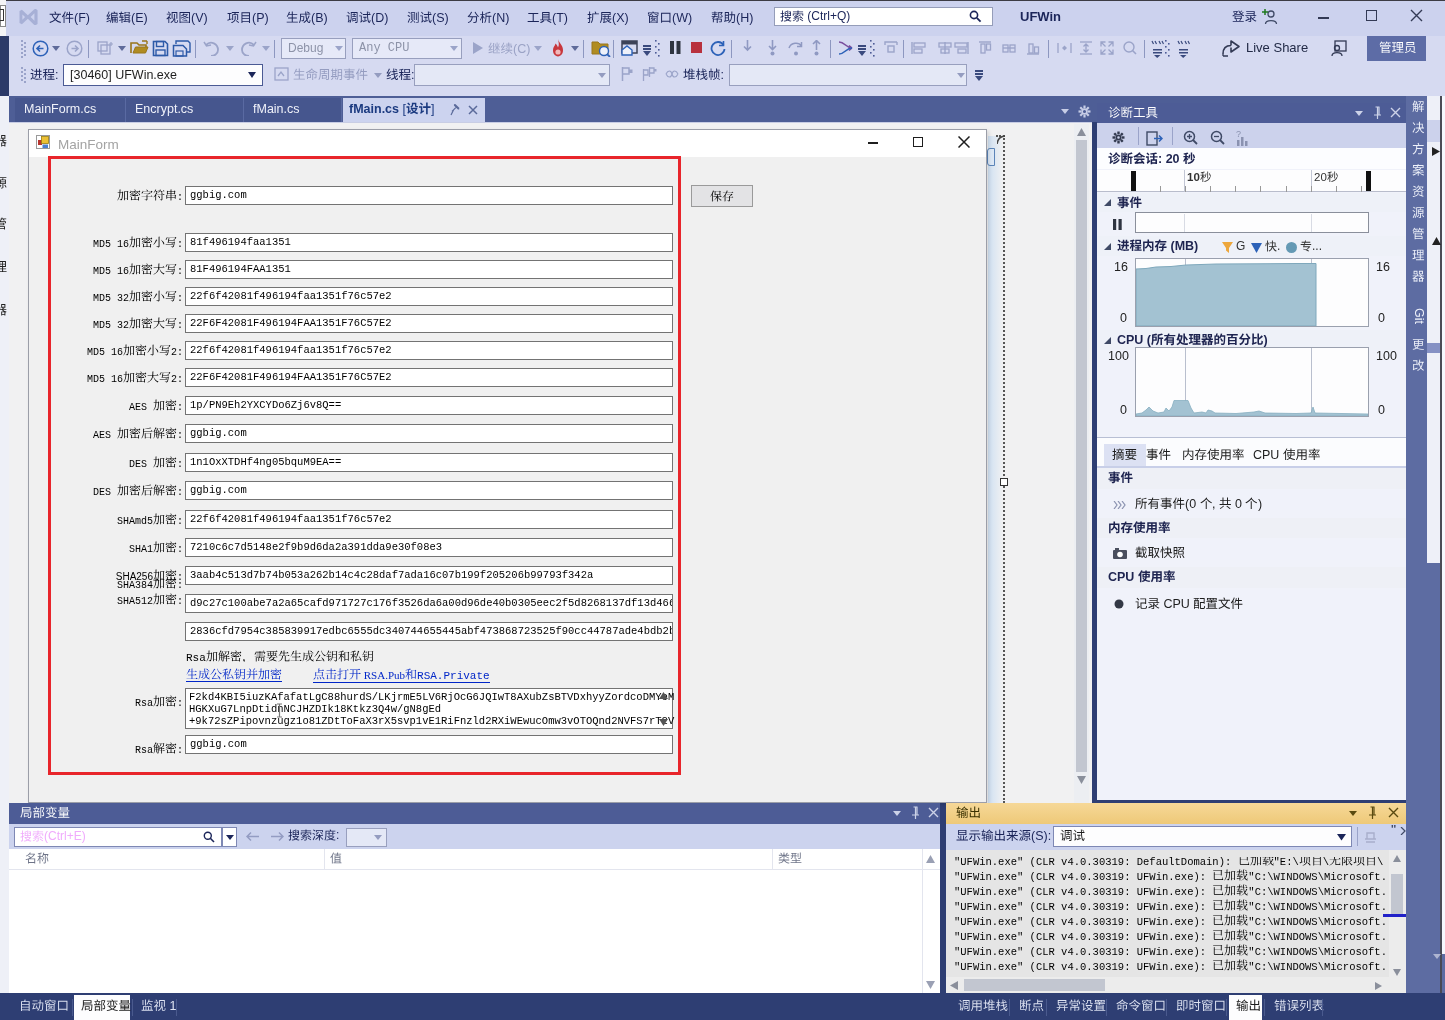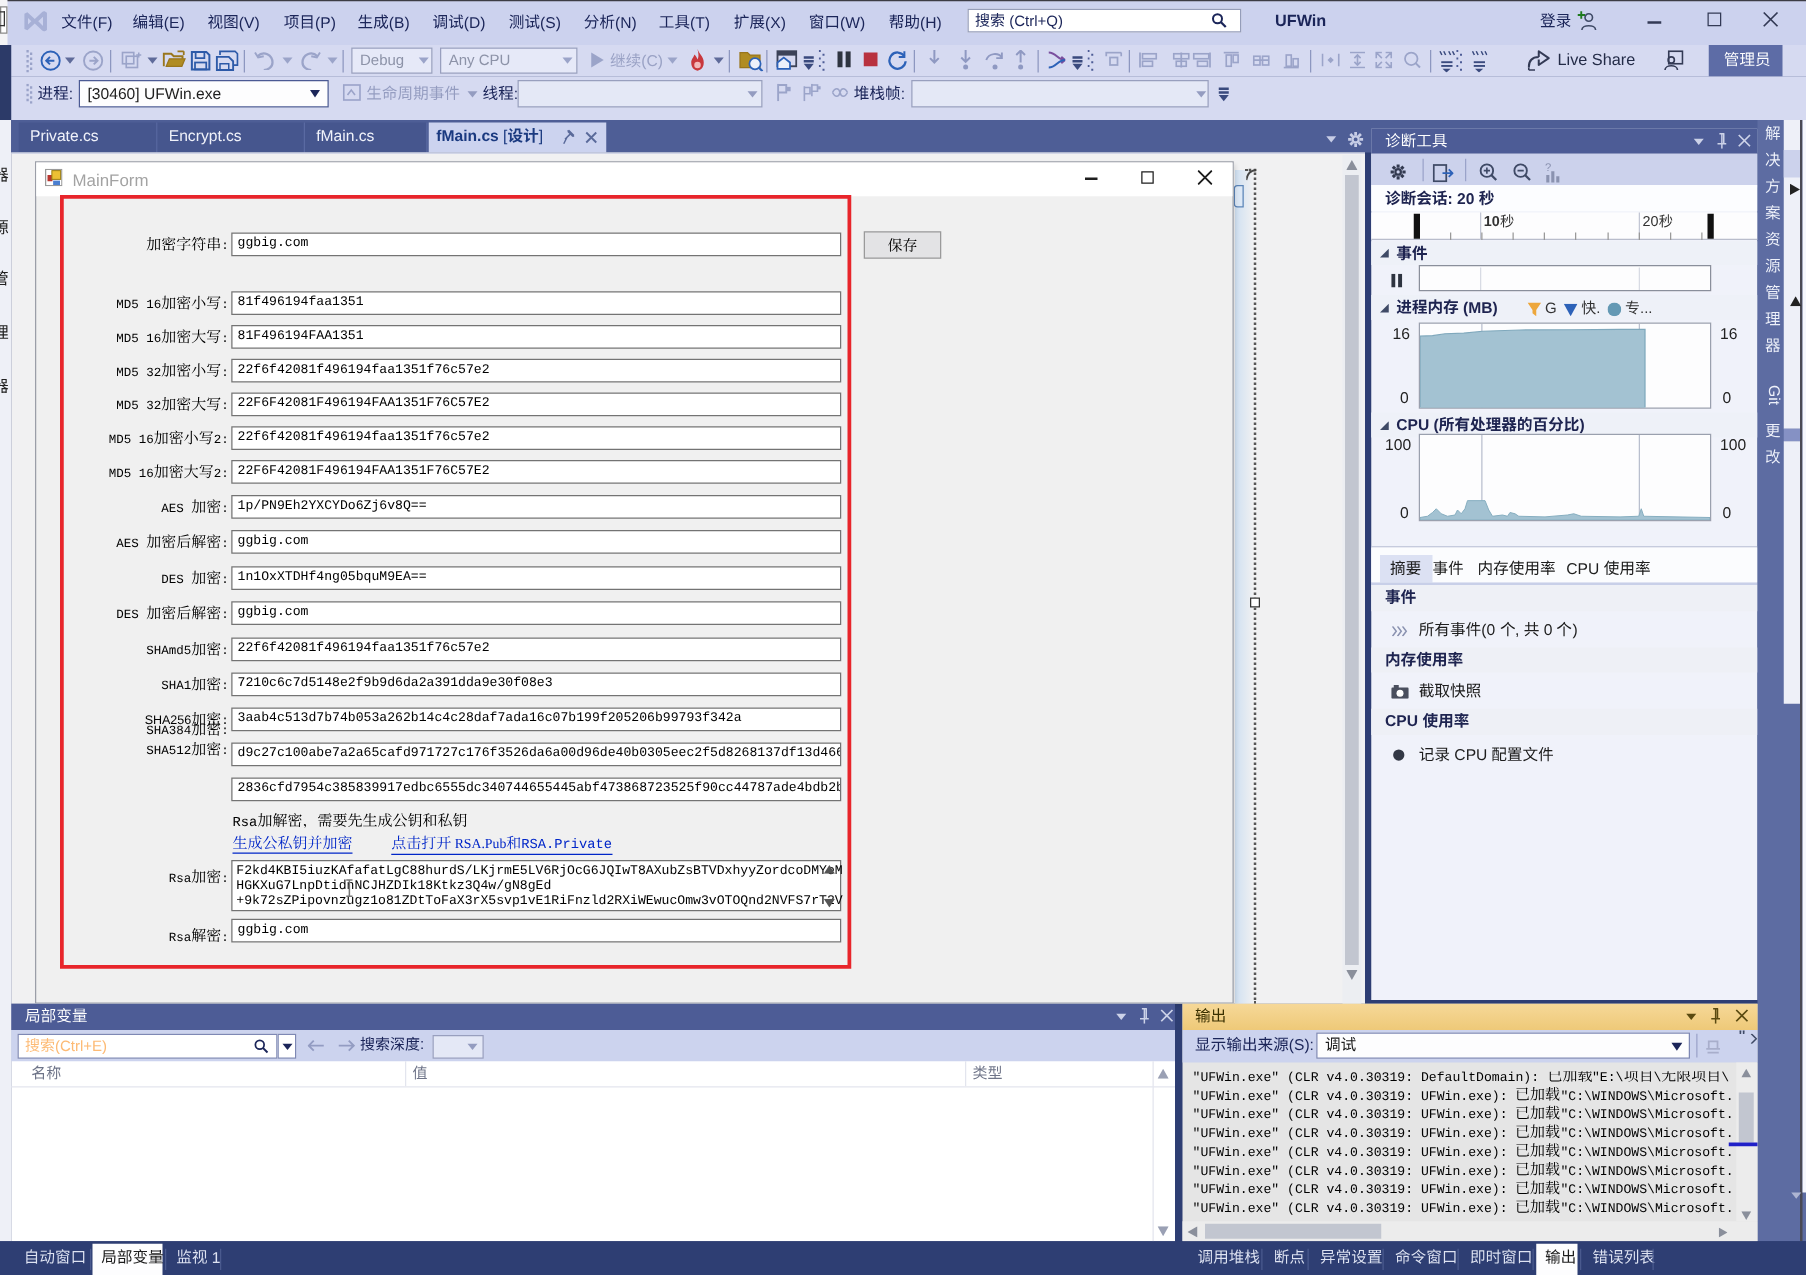--- a/index.html
+++ b/index.html
@@ -306,21 +306,21 @@
 <svg class="abs" style="left:239px;top:41px" width="18" height="15" viewBox="0 0 18 15">
     <path d="M15 4 C10 -1 3 3 3 9 C3 13 7 15 10 15" fill="none" stroke="#9ba4c9" stroke-width="1.8"></path>
     <path d="M17 1 L14.5 5 L10 4" fill="none" stroke="#9ba4c9" stroke-width="1.5"></path>
   </svg>
 <div class="abs" style="left:262px;top:46px;width:0;height:0;border-left:4px solid transparent;border-right:4px solid transparent;border-top:5px solid #9ba4c9"></div>
 <div style="position:absolute;left:274px;top:40px;width:1px;height:18px;background:#8d97c0"></div>
 <div style="position:absolute;left:281px;top:38px;width:65px;height:21px;background:#e6e9f8;border:1px solid #989fbe"></div>
 <div class="t" style="left:288px;top:42px;font-size:12px;color:#8d93a8;font-family:'Liberation Sans',sans-serif;font-weight:normal;">Debug</div>
 <div class="abs" style="left:335px;top:46px;width:0;height:0;border-left:4px solid transparent;border-right:4px solid transparent;border-top:5px solid #9ba4c9"></div>
 <div style="position:absolute;left:352px;top:38px;width:110px;height:21px;background:#e6e9f8;border:1px solid #989fbe"></div>
-<div class="t" style="left:359px;top:42px;font-size:12px;color:#8d93a8;font-family:Liberation Sans, sans-serif;font-weight:normal;text-align:center;">Any CPU</div>
+<div class="t" style="left:359px;top:42px;font-size:12px;color:#8d93a8;font-family:Liberation Mono, monospace;font-weight:normal;text-align:center;">Any CPU</div>
 <div class="abs" style="left:450px;top:46px;width:0;height:0;border-left:4px solid transparent;border-right:4px solid transparent;border-top:5px solid #9ba4c9"></div>
 <svg class="abs" style="left:472px;top:41px" width="12" height="14" viewBox="0 0 12 14">
     <path d="M1 1 L11 7 L1 13 Z" fill="#9ba4c9"></path>
   </svg>
 <div class="t" style="left:488px;top:42px;font-size:12.5px;color:#9aa2c5;font-family:'Liberation Sans',sans-serif;font-weight:normal;"><svg class="k" style="width:25.0px;height:12.5px" viewBox="0 -880 2000 1000" fill="currentColor">
       <use href="#a7ee7" x="0"></use>
       <use href="#a7eed" x="1000"></use>
     </svg>(C)</div>
 <div class="abs" style="left:534px;top:46px;width:0;height:0;border-left:4px solid transparent;border-right:4px solid transparent;border-top:5px solid #9ba4c9"></div>
 <svg class="abs" style="left:551px;top:39px" width="14" height="18" viewBox="0 0 14 18">
@@ -537,21 +537,21 @@
       <use href="#a6808" x="1000"></use>
       <use href="#a5e27" x="2000"></use>
     </svg>:</div>
 <div style="position:absolute;left:729px;top:64px;width:238px;height:22px;background:#e4e8f6;border:1px solid #989fbe"></div>
 <div class="abs" style="left:957px;top:73px;width:0;height:0;border-left:4px solid transparent;border-right:4px solid transparent;border-top:5px solid #949cc0"></div>
 <div style="position:absolute;left:975px;top:70px;width:8px;height:1.5px;background:#3a4a7e"></div>
 <div style="position:absolute;left:975px;top:73px;width:8px;height:1.5px;background:#3a4a7e"></div>
 <div class="abs" style="left:975px;top:76px;width:0;height:0;border-left:4px solid transparent;border-right:4px solid transparent;border-top:5px solid #3a4a7e"></div>
 <div style="position:absolute;left:9px;top:96px;width:1436px;height:26px;background:#4e5e96"></div>
 <div style="position:absolute;left:15px;top:98px;width:111px;height:24px;background:#46568e;border-right:1px solid #5a6aa2"></div>
-<div class="t" style="left:24px;top:102px;font-size:12.5px;color:#f0f2fa;font-family:'Liberation Sans',sans-serif;font-weight:normal;">Private.cs</div>
+<div class="t" style="left:24px;top:102px;font-size:12.5px;color:#f0f2fa;font-family:'Liberation Sans',sans-serif;font-weight:normal;">MainForm.cs</div>
 <div style="position:absolute;left:126px;top:98px;width:118px;height:24px;background:#46568e;border-right:1px solid #5a6aa2"></div>
 <div class="t" style="left:135px;top:102px;font-size:12.5px;color:#f0f2fa;font-family:'Liberation Sans',sans-serif;font-weight:normal;">Encrypt.cs</div>
 <div style="position:absolute;left:244px;top:98px;width:98px;height:24px;background:#46568e;border-right:1px solid #5a6aa2"></div>
 <div class="t" style="left:253px;top:102px;font-size:12.5px;color:#f0f2fa;font-family:'Liberation Sans',sans-serif;font-weight:normal;">fMain.cs</div>
 <div style="position:absolute;left:343px;top:98px;width:142px;height:24px;background:#ccd3ef"></div>
 <div class="t" style="left:349px;top:102px;font-size:12.5px;color:#1b3a80;font-family:'Liberation Sans',sans-serif;font-weight:normal;"><b>fMain.cs</b> [<svg class="k" style="width:25.0px;height:12.5px" viewBox="0 -880 2000 1000" fill="currentColor">
       <use href="#b8bbe" x="0"></use>
       <use href="#b8ba1" x="1000"></use>
     </svg>]</div>
 <svg class="abs" style="left:450px;top:103px" width="12" height="13" viewBox="0 0 12 13">
@@ -1046,21 +1046,21 @@
     </svg></div>
 <div class="abs" style="left:893px;top:811px;width:0;height:0;border-left:4px solid transparent;border-right:4px solid transparent;border-top:5px solid #ccd2e8"></div>
 <svg class="abs" style="left:910px;top:806px" width="11" height="13" viewBox="0 0 11 13">
     <path d="M5.5 1 L5.5 9 M2 9 L9 9 M5.5 9 L5.5 13 M3.5 1 L7.5 1 M7 1 L7 9" stroke="#ccd2e8" stroke-width="1.2" fill="none"></path>
   </svg>
 <svg class="abs" style="left:928px;top:807px" width="11" height="11" viewBox="0 0 11 11">
     <path d="M1 1 L10 10 M10 1 L1 10" stroke="#ccd2e8" stroke-width="1.4"></path>
   </svg>
 <div style="position:absolute;left:9px;top:824px;width:931px;height:25px;background:#ccd3ee"></div>
 <div style="position:absolute;left:14px;top:827px;width:208px;height:20px;background:#fff;border:1px solid #7e88b4"></div>
-<div class="t" style="left:20px;top:830px;font-size:12px;color:#fdba74;font-family:'Liberation Sans',sans-serif;font-weight:normal;"><svg class="k" style="width:24px;height:12px" viewBox="0 -880 2000 1000" fill="currentColor">
+<div class="t" style="left:20px;top:830px;font-size:12px;color:#f0abfc;font-family:'Liberation Sans',sans-serif;font-weight:normal;"><svg class="k" style="width:24px;height:12px" viewBox="0 -880 2000 1000" fill="currentColor">
       <use href="#a641c" x="0"></use>
       <use href="#a7d22" x="1000"></use>
     </svg>(Ctrl+E)</div>
 <svg class="abs" style="left:203px;top:831px" width="12" height="12" viewBox="0 0 12 12">
     <circle cx="4.8" cy="4.8" r="3.5" fill="none" stroke="#1b2559" stroke-width="1.4"></circle>
     <line x1="7.3" y1="7.3" x2="11" y2="11" stroke="#1b2559" stroke-width="1.6"></line>
   </svg>
 <div style="position:absolute;left:222px;top:827px;width:15px;height:20px;background:#fff;border:1px solid #7e88b4"></div>
 <div class="abs" style="left:226px;top:835px;width:0;height:0;border-left:4px solid transparent;border-right:4px solid transparent;border-top:5px solid #1b2559"></div>
 <svg class="abs" style="left:246px;top:831px" width="14" height="11" viewBox="0 0 14 11">

